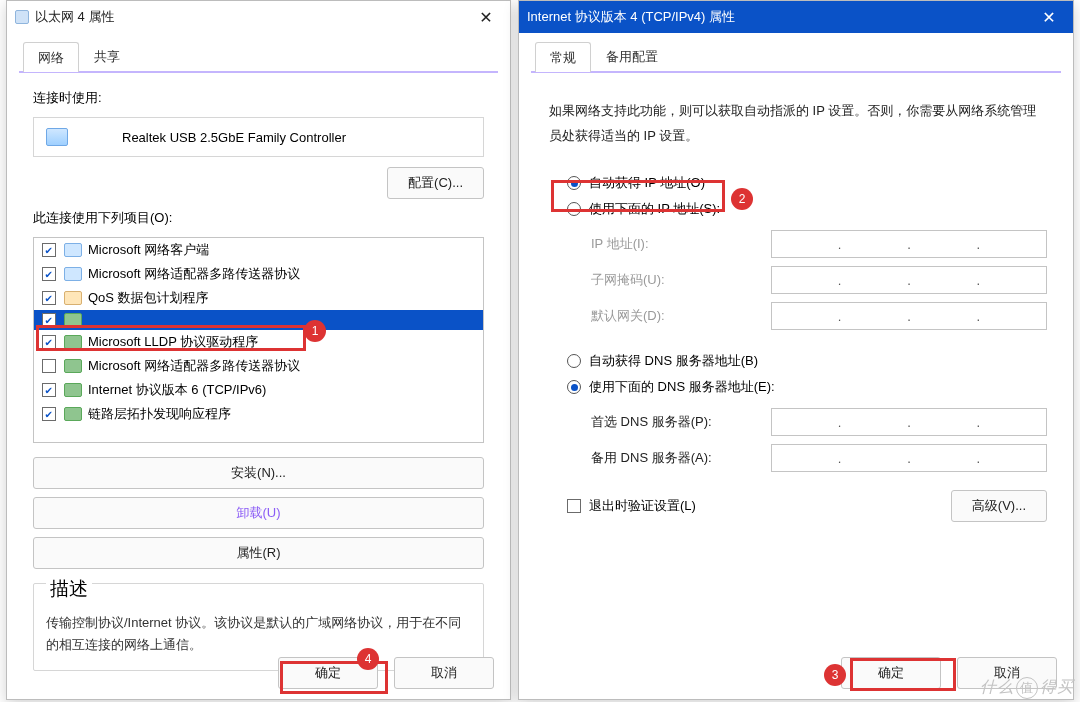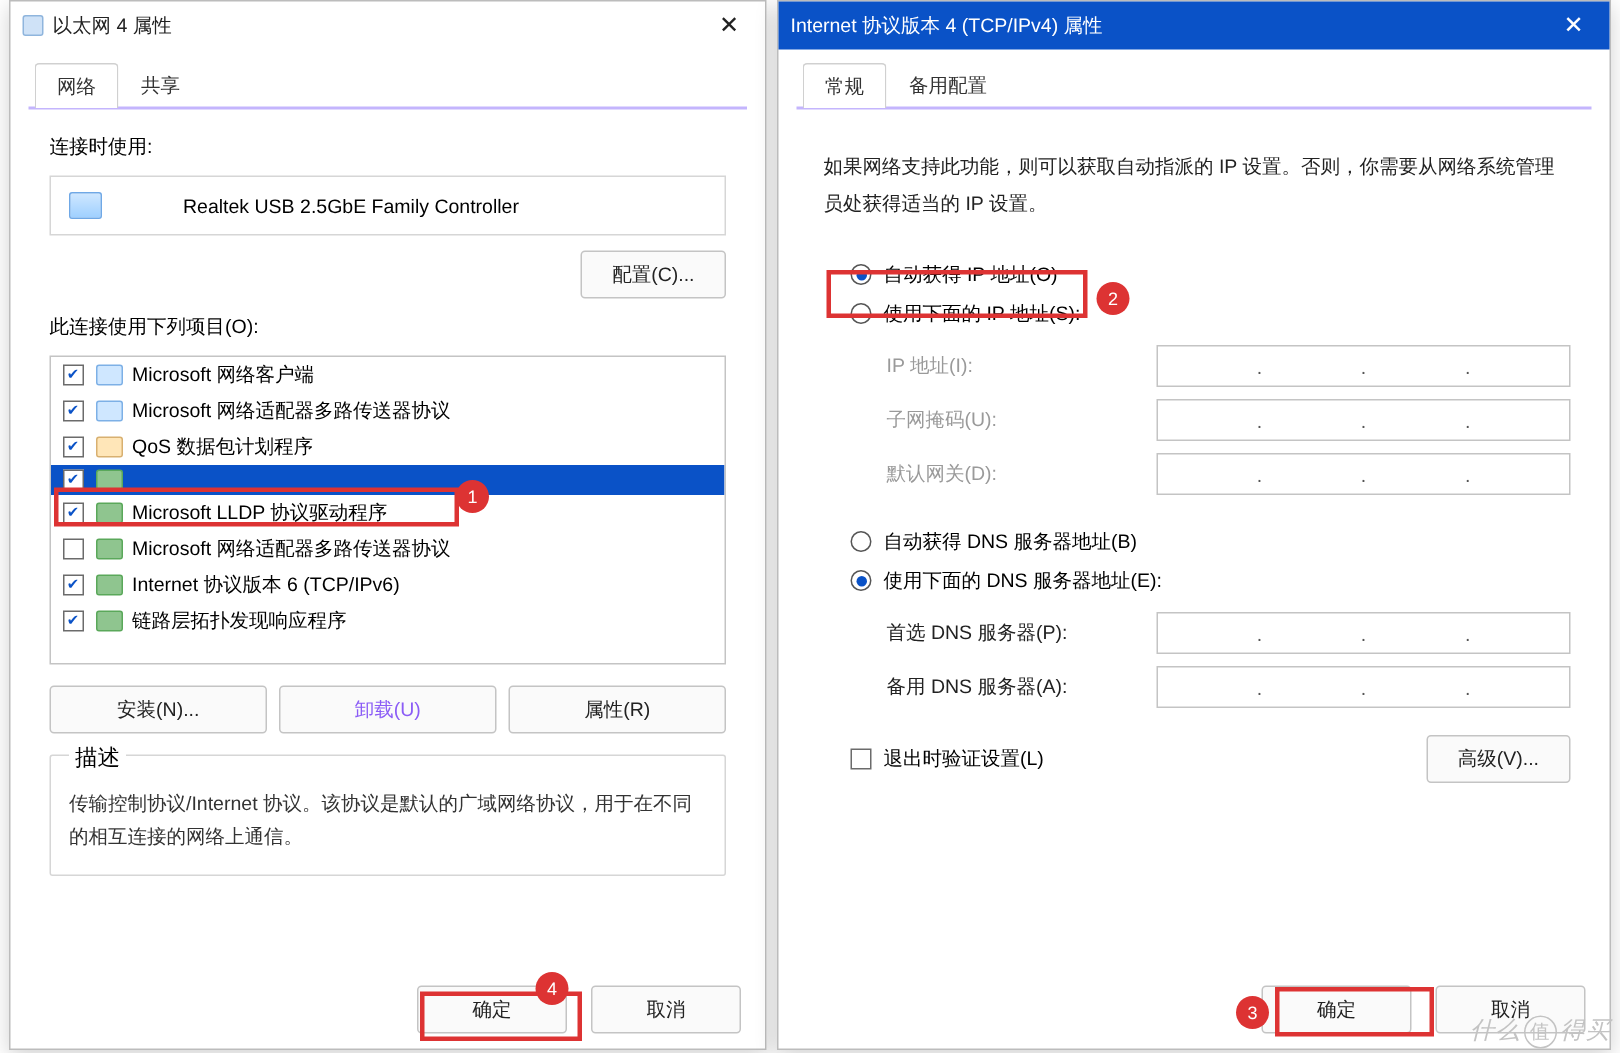--- a/index.html
+++ b/index.html
@@ -40,25 +40,25 @@
   .comp-item.selected .ck { background:#fff; }
   .ck::after { content:"✔"; color:#0a52c7; transform:scale(0.9);}
   .ck.unchecked::after { content:""; }
   .ci-icon { width:18px; height:14px; margin-right:6px; background:#8fc58f; border:1px solid #5aa85a; border-radius:2px;}
   .ci-icon.net { background:#cfe7ff; border-color:#7db0e6;}
   .ci-icon.qos { background:#ffe6b8; border-color:#d8b070;}
   .complist::-webkit-scrollbar{width:16px;} 
   .complist::-webkit-scrollbar-track{background:#f1f1f1;border-left:1px solid #ddd;}
   .complist::-webkit-scrollbar-thumb{background:#c6c6c6;border:3px solid #f1f1f1;border-radius:8px;}
 
-  .btnrow3 { display:flex; justify-content:space-between; margin-top:14px; gap:8px;}
+  .btnrow3 { display:flex; justify-content:space-between; margin-top:14px; gap:8px;flex-direction:column;}
   .btnrow3 .btn { flex:1; }
 
   .groupbox { border:1px solid #d6d6d6; padding:10px 12px 14px 12px; border-radius:2px; margin-top:14px; }
-  .desc-title { position:relative; top:-18px; background:#fff; padding:0 4px; display:inline-block; font-size:15px; }
+  .desc-title { position:relative; top:-18px; background:#fff; padding:0 4px; display:inline-block; font-size:19px; }
   .desc-text { margin-top:-8px; color:#333; line-height:1.7;}
 
   .dlg-buttons { position:absolute; right:16px; bottom:10px; display:flex; gap:16px; }
 
   
   .ipv4-info { margin: 10px 4px 22px 4px; line-height:1.9; color:#222; }
   .radio-row { display:flex; align-items:center; padding:4px 2px; }
   .radio { width:14px; height:14px; border:1px solid #555; border-radius:50%; margin-right:8px; display:inline-flex; align-items:center; justify-content:center;}
   .radio.checked::after { content:""; width:7px; height:7px; border-radius:50%; background:#0a52c7; }
   .fields { margin:4px 0 18px 26px; }

